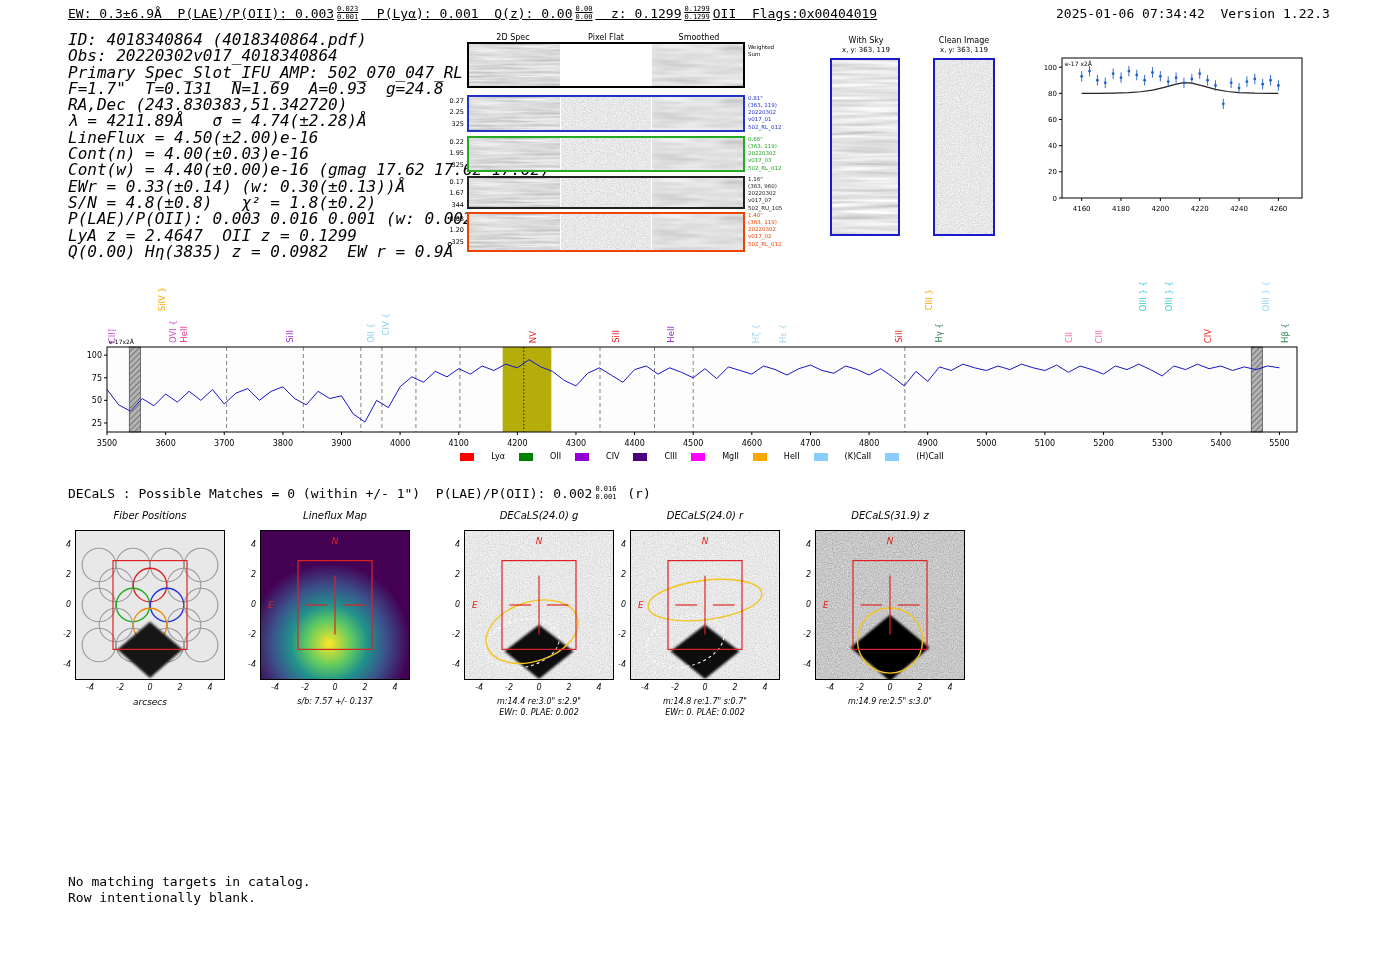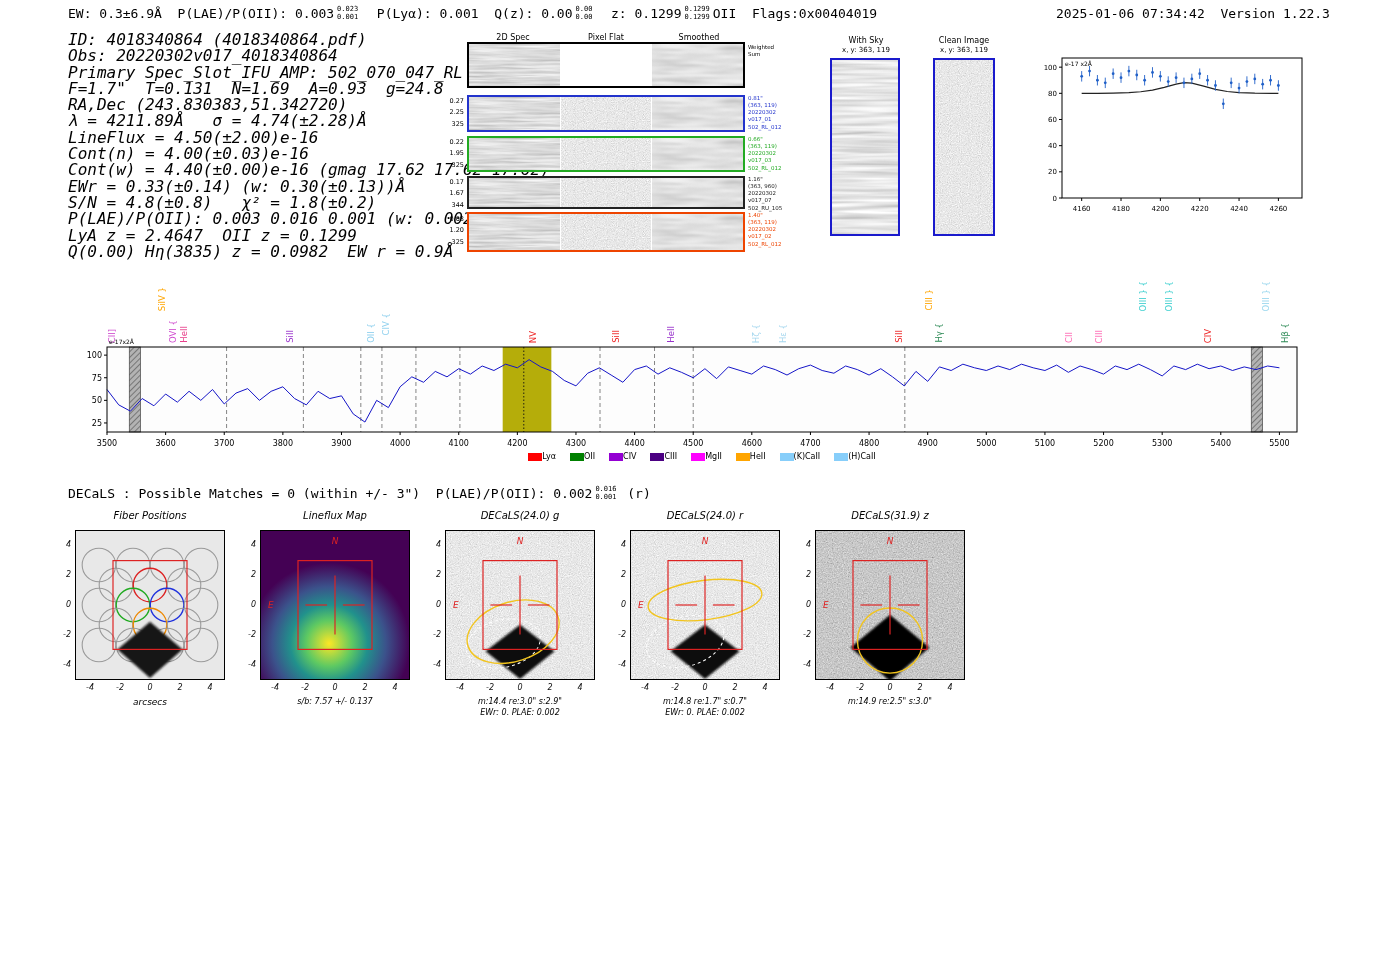--- a/index.html
+++ b/index.html
@@ -2,21 +2,21 @@
 <html><head>
 <meta charset="utf-8">
 <style>
   html,body{margin:0;padding:0;background:#fff;}
   .page{position:relative;width:1400px;height:953px;background:#fff;overflow:hidden;
         font-family:"DejaVu Sans Mono",monospace;color:#000;}
   .svgdefs{position:absolute;width:0;height:0;overflow:hidden;}
 
   
   .topbar-left{position:absolute;left:68px;top:6px;font-size:13px;display:flex;align-items:center;}
-  .topbar-left span{white-space:pre;}
+  .topbar-left span{white-space:pre;text-decoration:underline;}
   .topbar-right{position:absolute;left:1056px;top:6px;font-size:13px;white-space:pre;}
   .frac{display:inline-flex;flex-direction:column;justify-content:center;font-size:7px;
         line-height:1.1;margin:0 3px;vertical-align:middle;}
 
   
   .info{position:absolute;left:68px;top:32px;font-size:16px;line-height:16.3px;white-space:pre;margin:0;
         font-family:"DejaVu Sans Mono",monospace;font-style:italic;}
 
   
   .collab{position:absolute;top:33px;font-size:8px;font-family:"DejaVu Sans",sans-serif;transform:translateX(-50%);}
@@ -38,21 +38,21 @@
   .skyimg{position:absolute;box-sizing:border-box;border:2px solid #1a1acc;}
   .skyimg .fill{position:absolute;inset:0;}
 
   
   .plotwrap{position:absolute;}
   #emlines{position:absolute;left:47px;top:0;width:1190px;height:77px;}
   .emline{position:absolute;writing-mode:vertical-rl;transform:rotate(180deg);
           font-size:8.5px;font-family:"DejaVu Sans",sans-serif;white-space:pre;}
   #spec-legend{position:absolute;left:47px;top:184px;width:1190px;display:flex;
                justify-content:center;gap:14px;font-size:8px;font-family:"DejaVu Sans",sans-serif;align-items:center;}
-  .legitem{display:flex;align-items:center;gap:0;}
+  .legitem{display:flex;align-items:center;gap:17px;}
   .legswatch{width:14px;height:8px;display:inline-block;}
 
   
   .decals-header{position:absolute;left:68px;top:486px;font-size:13px;display:flex;align-items:center;}
   .decals-header span{white-space:pre;}
 
   
   .cutout{position:absolute;top:510px;width:195px;height:218px;font-style:italic;}
   .cutout-title{position:absolute;top:0;left:20px;width:150px;text-align:center;font-size:10px;
                 font-family:"DejaVu Sans",sans-serif;}
@@ -440,21 +440,21 @@
           <span>(K)CaII</span>
         </span>
         <span class="legitem">
           <span class="legswatch" style="background: rgb(135, 206, 250);"></span>
           <span>(H)CaII</span>
         </span>
       </div>
   </div>
 
   <div class="decals-header">
-    <span>DECaLS : Possible Matches = 0 (within +/- 3")  P(LAE)/P(OII): 0.002</span>
+    <span>DECaLS : Possible Matches = 0 (within +/- 1")  P(LAE)/P(OII): 0.002</span>
     <span class="frac"><span>0.016</span><span>0.001</span></span>
     <span> (r)</span>
   </div>
 
   <div class="cutout" style="left:55px">
     <div class="cutout-title">Fiber Positions</div>
     <div class="cutout-plot" style="background:#e8e8e8">
       <svg viewBox="0 0 150 150">
         <g id="fiber-grid">
             <circle cx="23.249999999999996" cy="34.5" r="17" fill="none" stroke="#9a9a9a" stroke-width="1.1"></circle>
@@ -524,21 +524,21 @@
       <span class="ctick cy" style="top: 120px;">-2</span>
       <span class="ctick cx" style="left: 54px;">-2</span>
       <span class="ctick cy" style="top: 90px;">0</span>
       <span class="ctick cx" style="left: 84px;">0</span>
       <span class="ctick cy" style="top: 60px;">2</span>
       <span class="ctick cx" style="left: 114px;">2</span>
       <span class="ctick cy" style="top: 30px;">4</span>
       <span class="ctick cx" style="left: 144px;">4</span>
     </div>
 
-  <div class="cutout" style="left:425px">
+  <div class="cutout" style="left:444px">
     <div class="cutout-title">DECaLS(24.0) g</div>
     <div class="cutout-plot">
       <div class="fill" style="background:#d8d8d8;filter:url(#f-fine)"></div>
       <svg viewBox="0 0 150 150">
         <polygon points="75,95 110,122 75,150 40,122" fill="#111" filter="url(#f-blur)"></polygon>
         <ellipse cx="58" cy="114" rx="38" ry="24" transform="rotate(-12 58 114)" fill="none" stroke="#fff" stroke-width="1" stroke-dasharray="3,3"></ellipse>
         <ellipse cx="68" cy="102" rx="48" ry="30" transform="rotate(-18 68 102)" class="ybox"></ellipse>
         <rect x="37.5" y="30" width="75" height="90" class="redbox"></rect>
         <line x1="75" y1="45" x2="75" y2="105" class="redline"></line>
         <line x1="45" y1="75" x2="67" y2="75" class="redline"></line>
@@ -613,14 +613,16 @@
       <span class="ctick cy" style="top: 120px;">-2</span>
       <span class="ctick cx" style="left: 54px;">-2</span>
       <span class="ctick cy" style="top: 90px;">0</span>
       <span class="ctick cx" style="left: 84px;">0</span>
       <span class="ctick cy" style="top: 60px;">2</span>
       <span class="ctick cx" style="left: 114px;">2</span>
       <span class="ctick cy" style="top: 30px;">4</span>
       <span class="ctick cx" style="left: 144px;">4</span>
     </div>
 
+  <pre class="footer">No matching targets in catalog.
+Row intentionally blank.</pre>
 
 </div>
 
 </body></html>

